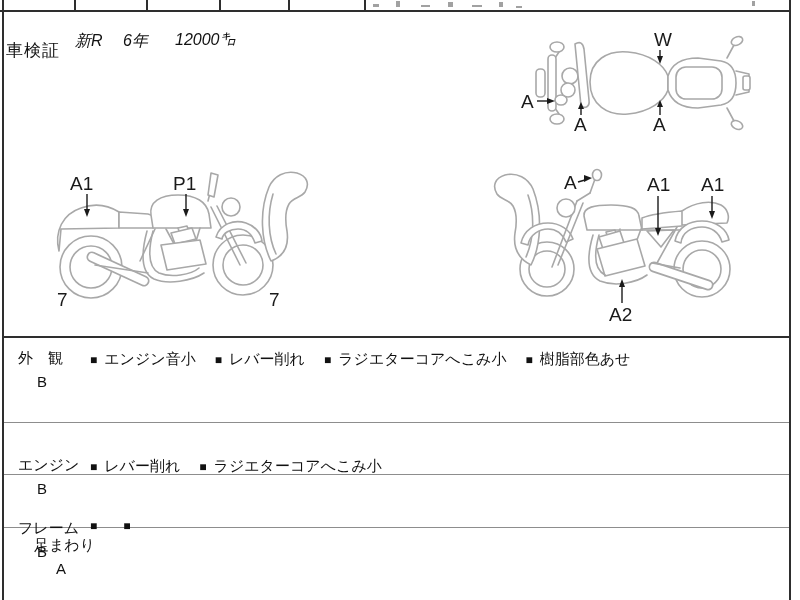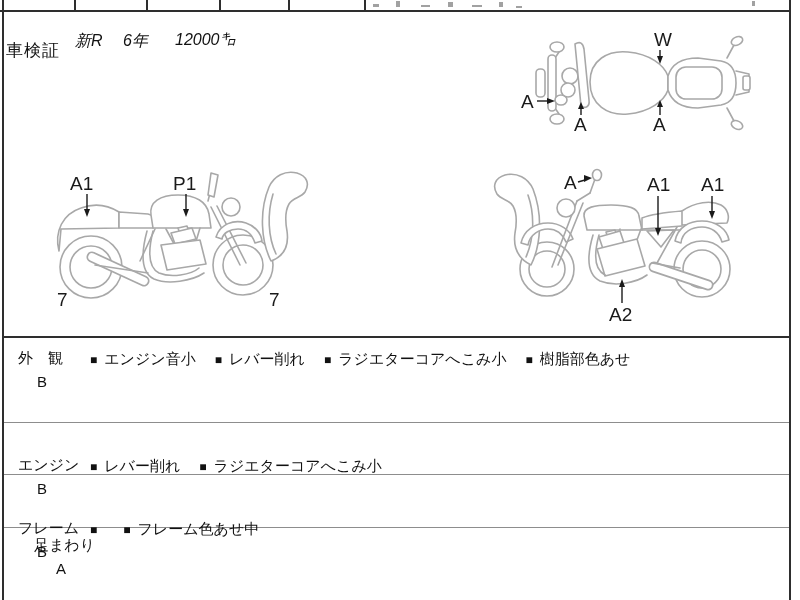--- a/index.html
+++ b/index.html
@@ -243,21 +243,20 @@
 
   <div class="cond-row" style="top:483px; height:43px;margin-top:36px;">
     <div class="cond-cat">フレーム</div>
     <div class="cond-grade">B</div>
     <div class="cond-notes">
       <span class="note">
           <span class="bullet">■</span>
         </span>
       <span class="note">
           <span class="bullet">■</span>
-          <span>フレーム色あせ中</span>
         </span>
     </div>
   </div>
 
   <div class="cond-row" style="top:536px; height:60px;margin-left:16px;">
     <div class="cond-cat">足まわり</div>
     <div class="cond-grade" style="left:40px;">A</div>
   </div>
 
 </div>

